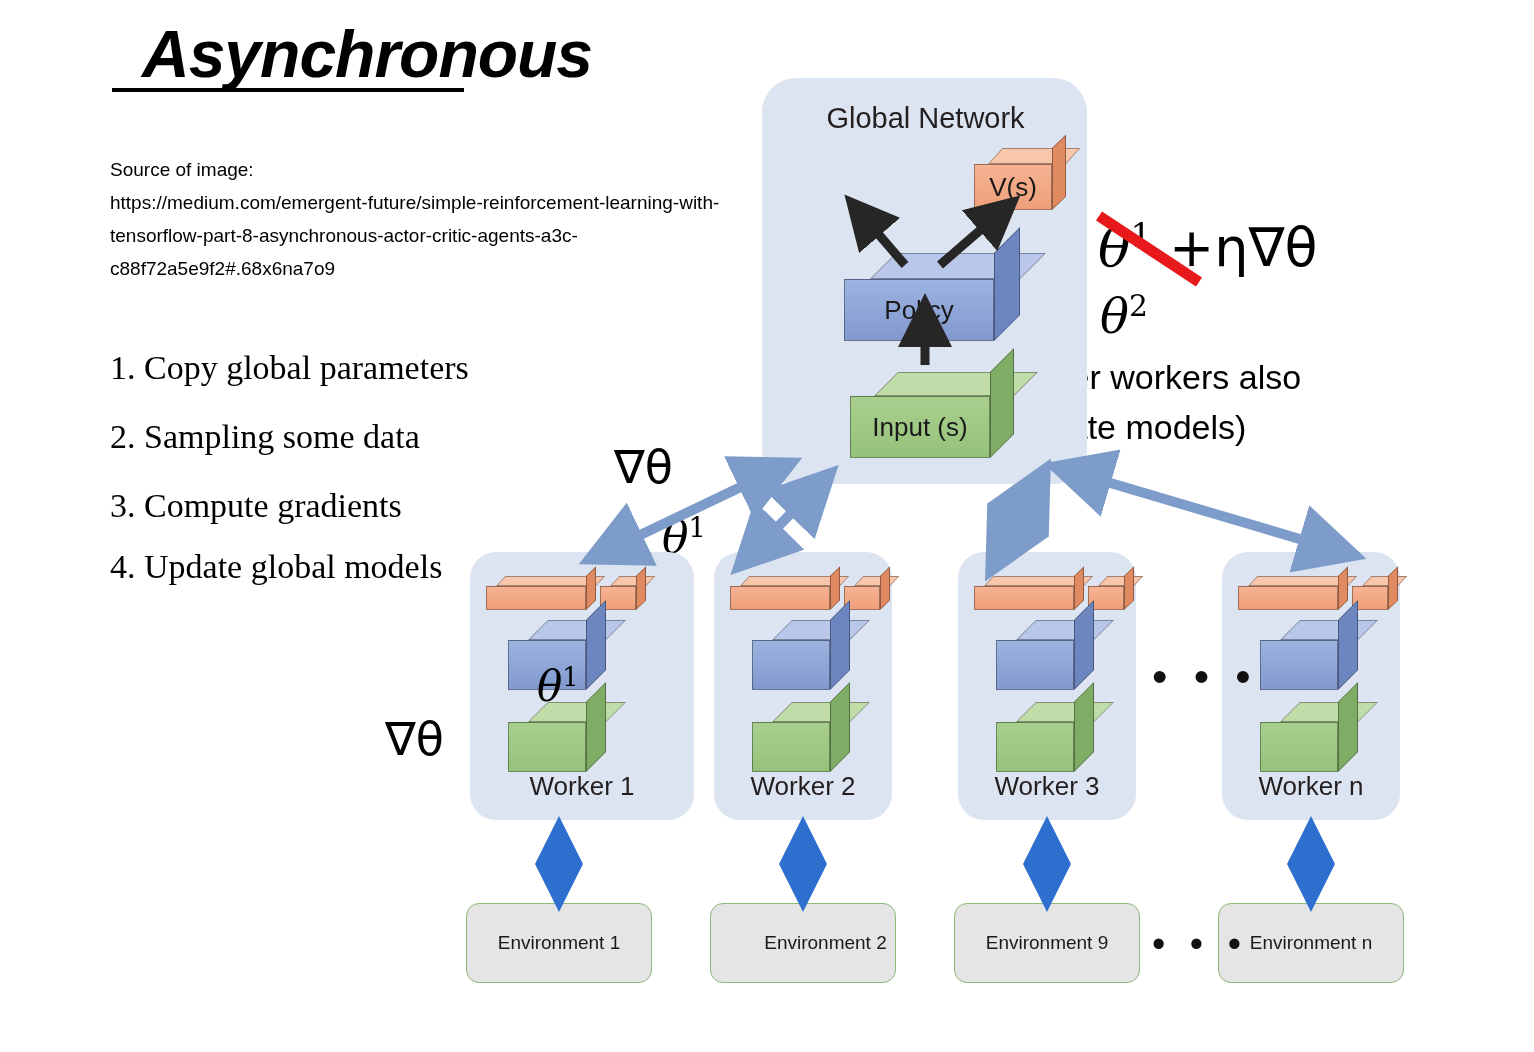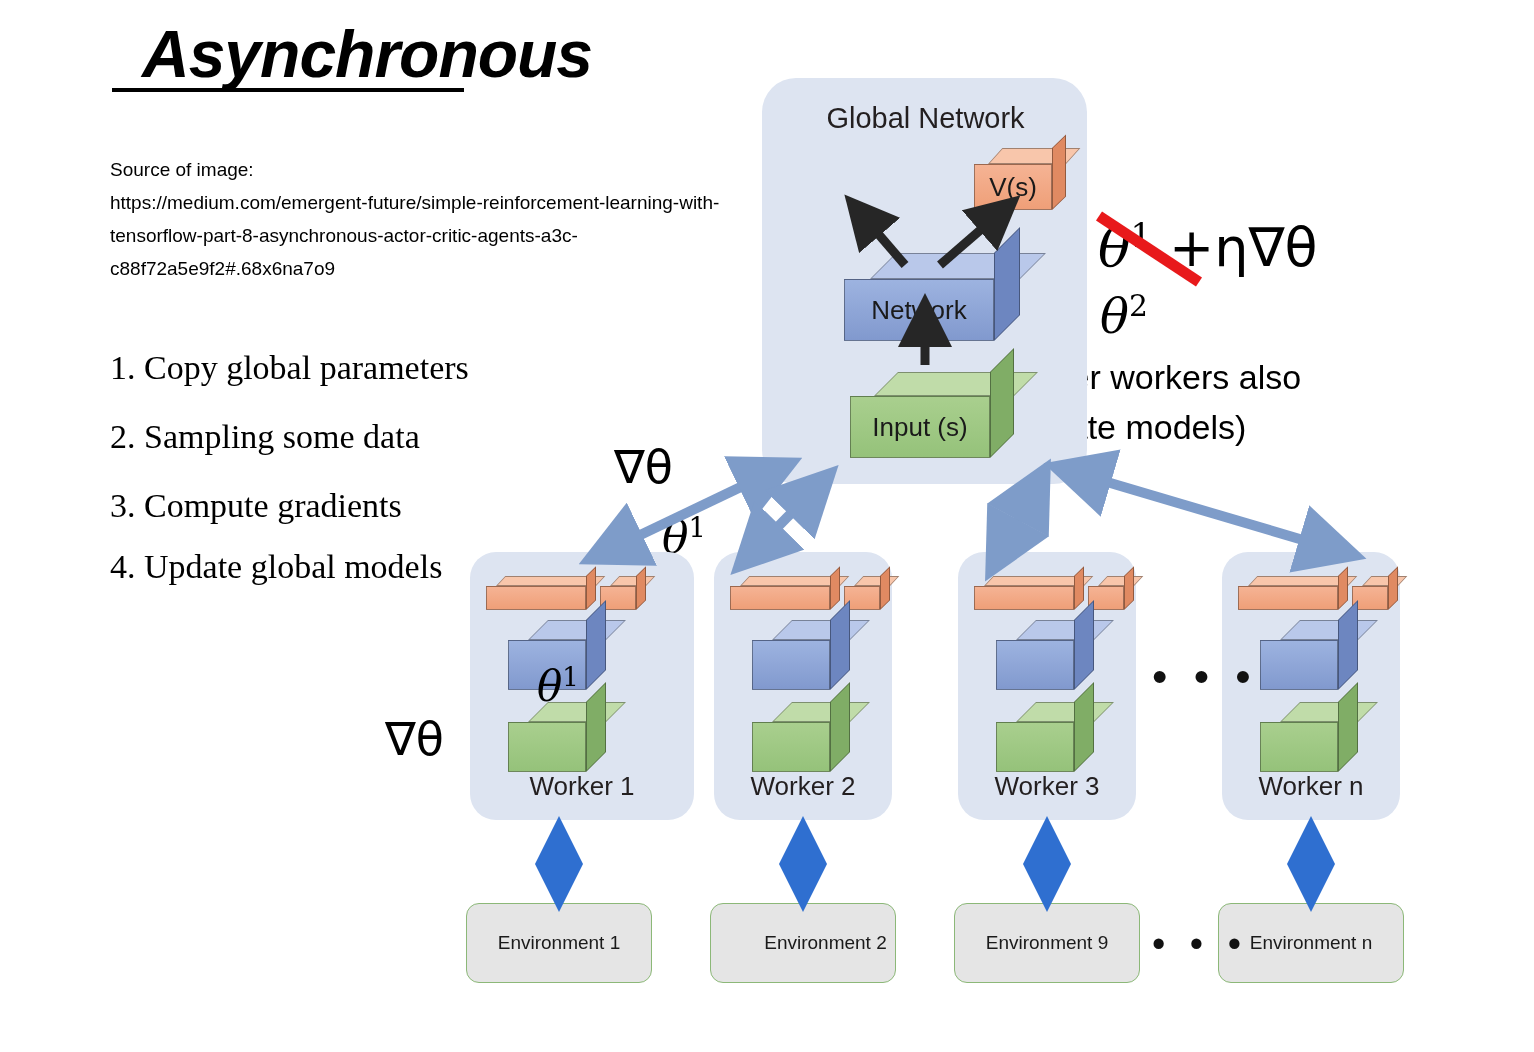--- a/index.html
+++ b/index.html
@@ -220,21 +220,21 @@
     <div class="face side" style="left:78px; top:0; width:14px; height:62px; transform:skewY(-44deg); transform-origin:top left;"></div>
     <div class="face front" style="left:0; top:16px; width:78px; height:46px;">
       <span class="lbl">V(s)</span>
     </div>
   </div>
 
   <div class="box3d blue" style="left:82px; top:175px; width:176px; height:88px;">
     <div class="face top" style="left:26px; top:0; width:150px; height:26px; transform:skewX(-45deg); transform-origin:bottom left;"></div>
     <div class="face side" style="left:150px; top:0; width:26px; height:88px; transform:skewY(-45deg); transform-origin:top left;"></div>
     <div class="face front" style="left:0; top:26px; width:150px; height:62px;">
-      <span class="lbl">Network</span>
+      <span class="lbl">Policy</span>
     </div>
   </div>
 
   <div class="box3d green" style="left:88px; top:294px; width:164px; height:86px;">
     <div class="face top" style="left:24px; top:0; width:140px; height:24px; transform:skewX(-45deg); transform-origin:bottom left;"></div>
     <div class="face side" style="left:140px; top:0; width:24px; height:86px; transform:skewY(-45deg); transform-origin:top left;"></div>
     <div class="face front" style="left:0; top:24px; width:140px; height:62px;">
       <span class="lbl">Input (s)</span>
     </div>
   </div>

